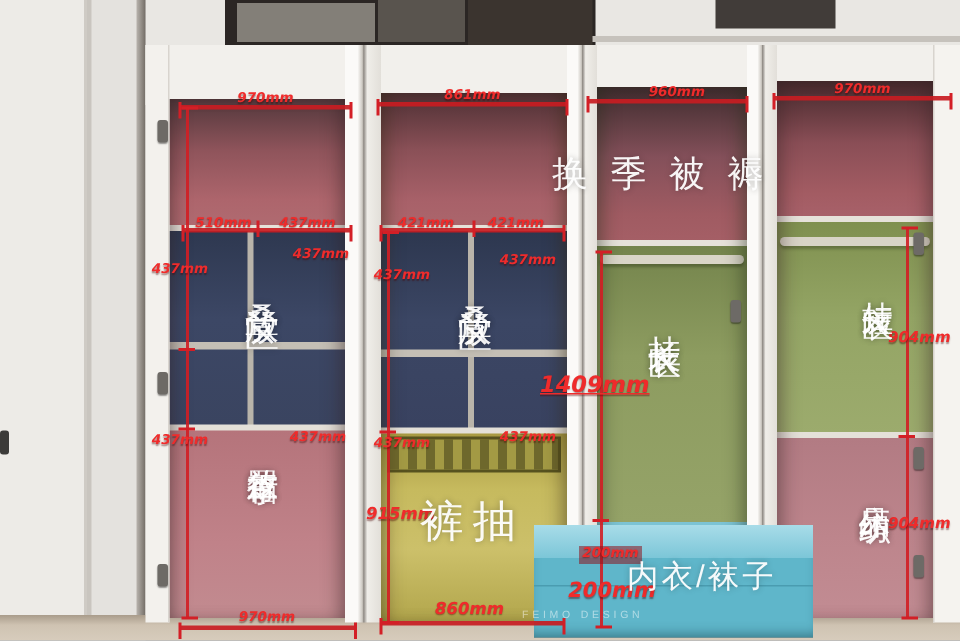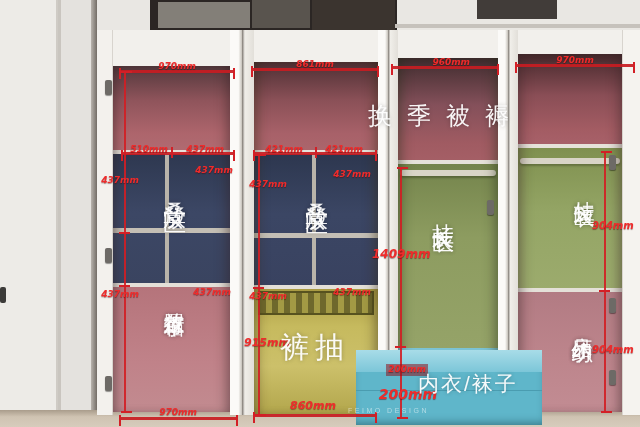--- a/index.html
+++ b/index.html
@@ -146,21 +146,21 @@
   <div class="dim" style="left:190px;top:288px;width:44px;">437mm</div>
   <div class="dim" style="left:246px;top:180px;width:44px;">437mm</div>
   <div class="dim" style="left:330px;top:170px;width:44px;">437mm</div>
   <div class="dim" style="left:246px;top:292px;width:44px;">437mm</div>
   <div class="dim" style="left:330px;top:288px;width:44px;">437mm</div>
 
   <div class="dim" style="left:148px;top:408px;width:60px;">970mm</div>
   <div class="dim" style="left:283px;top:400px;width:60px;font-size:11px;">860mm</div>
 
   <div class="dim" style="left:244px;top:337px;width:44px;font-size:11px;">915mm</div>
-  <div class="dim" style="left:372px;top:248px;width:48px;font-size:12px;">1409mm</div>
+  <div class="dim" style="left:360px;top:248px;width:48px;font-size:15px;text-decoration:underline;">1409mm</div>
   <div class="dim" style="left:386px;top:364px;width:42px;background:rgba(140,20,30,.55);padding:1px 0;">200mm</div>
   <div class="dim" style="left:378px;top:387px;width:60px;font-size:14px;">200mm</div>
   <div class="dim" style="left:592px;top:220px;width:44px;font-size:10px;text-align:left;">904mm</div>
   <div class="dim" style="left:592px;top:344px;width:44px;font-size:10px;text-align:left;">904mm</div>
 
   <div class="zl vtext" style="left:160px;top:184px;font-size:23px;letter-spacing:5px;">叠放区</div>
   <div class="zl vtext" style="left:160px;top:296px;font-size:21px;letter-spacing:1px;">放置行李箱</div>
   <div class="zl vtext" style="left:302px;top:185px;font-size:23px;letter-spacing:5px;">叠放区</div>
   <div class="zl" style="left:368px;top:100px;font-size:24px;letter-spacing:15px;">换季被褥</div>
   <div class="zl" style="left:280px;top:328px;font-size:29px;letter-spacing:6px;">裤抽</div>

